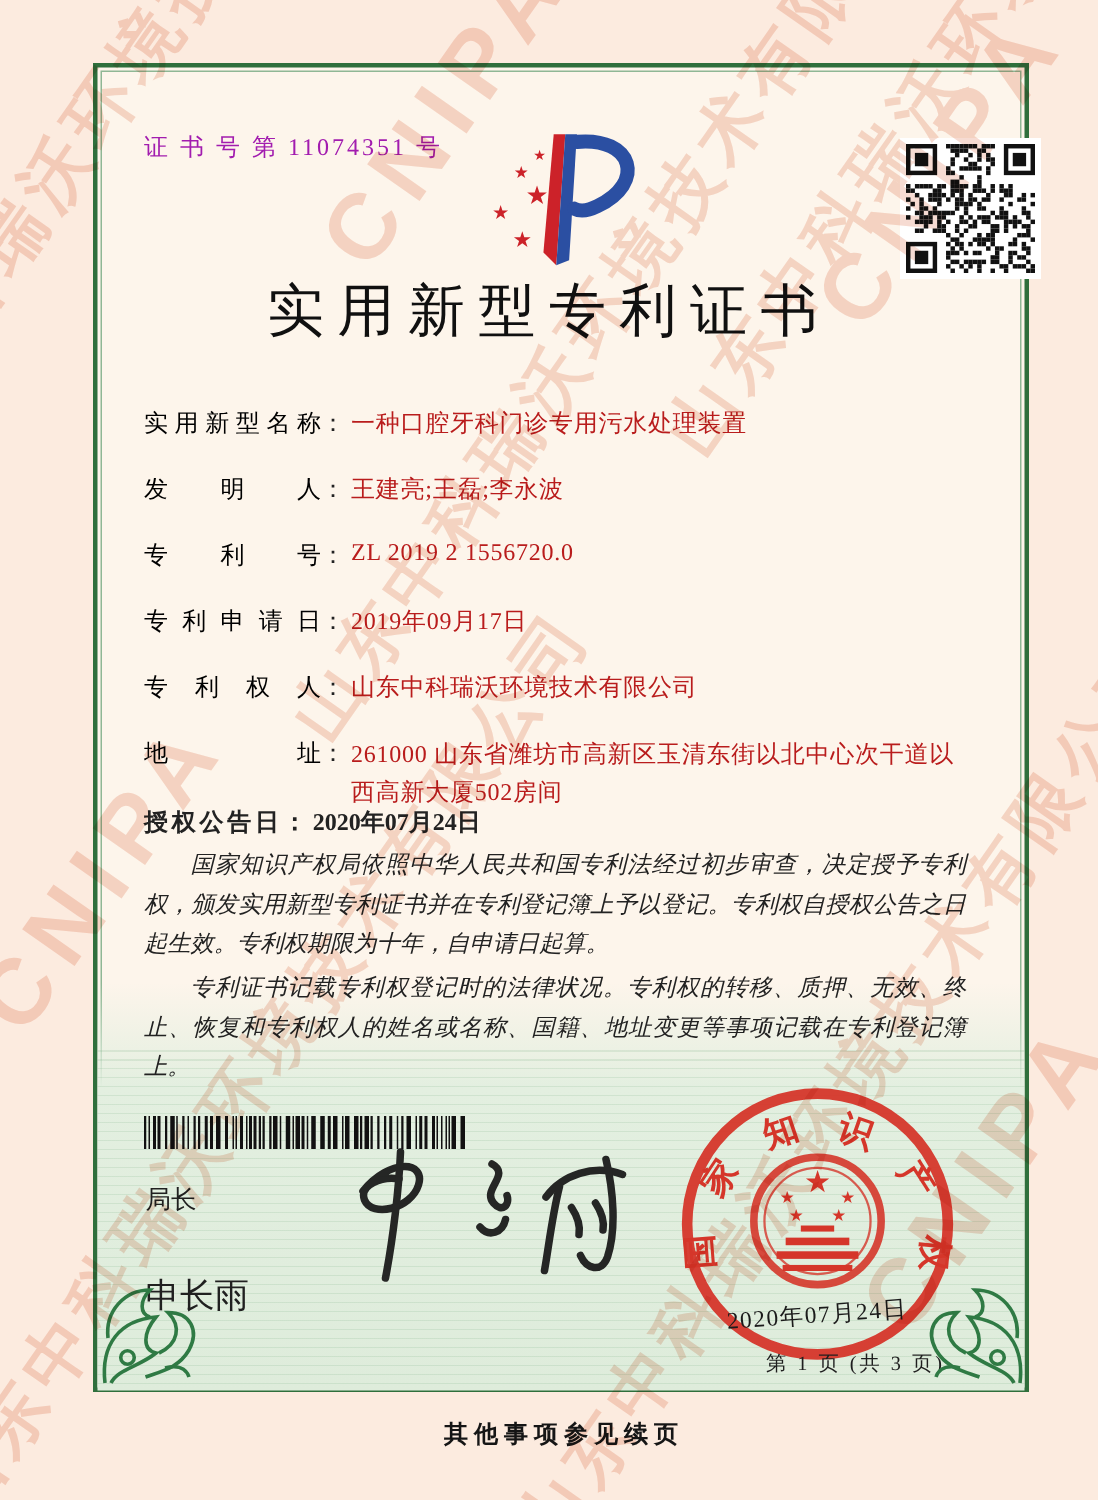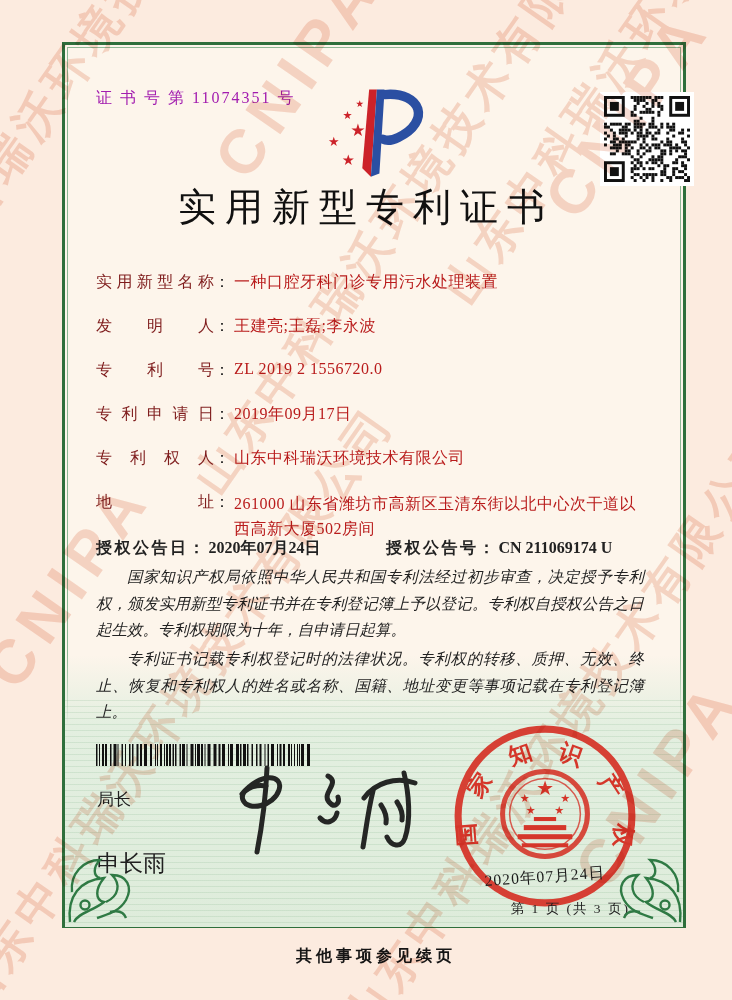--- a/index.html
+++ b/index.html
@@ -33,21 +33,21 @@
     font-size:16px; letter-spacing:2px; color:#a21caf;
   }
   .title{
     position:absolute; left:0; right:0; top:182px; text-align:center;
     font-size:38px; font-weight:400; letter-spacing:9px; color:#101010;
   }
   .logo{ position:absolute; left:316px; top:84px; }
   .qr{ position:absolute; left:600px; top:92px; background:#fff; padding:4px; }
   .fields{ position:absolute; left:96px; top:272px; width:560px; font-size:16px; }
   .row{ position:absolute; left:0; white-space:nowrap; }
-  .row .lbl{ display:inline-block; width:118px; text-align:justify; text-align-last:justify; vertical-align:top; color:#7f1d1d;}
+  .row .lbl{ display:inline-block; width:118px; text-align:justify; text-align-last:justify; vertical-align:top; color:#000000;}
   .row .colon{ display:inline-block; vertical-align:top; }
   .row .val{ display:inline-block; vertical-align:top; letter-spacing:.5px; color:#b91c1c;}
   .row .val.wrap{ white-space:normal; width:414px; line-height:1.55; }
   .grant{ position:absolute; left:96px; top:538px; width:560px; font-size:16px; white-space:nowrap;font-weight:bold;}
   .grant .g2{ position:absolute; left:290px; top:0;}
   .grant .lbl2{ letter-spacing:2.5px; }
   .paras{
     position:absolute; left:96px; top:564px; width:548px;
     font-size:15.5px; line-height:1.72; font-style:italic; color:#222;
     text-align:justify;
@@ -406,24 +406,20 @@
       <span class="lbl">地址</span><span class="colon">：</span>
       <span class="val wrap">261000 山东省潍坊市高新区玉清东街以北中心次干道以西高新大厦502房间</span>
     </div>
   </div>
 
   <div class="grant">
     <span>
       <span class="lbl2">授权公告日</span><span>：</span>
       <span>2020年07月24日</span>
     </span>
-    <span class="g2">
-      <span class="lbl2">授权公告号</span><span>：</span>
-      <span>CN 211069174 U</span>
-    </span>
   </div>
 
   <div class="paras">
     <p>国家知识产权局依照中华人民共和国专利法经过初步审查，决定授予专利权，颁发实用新型专利证书并在专利登记簿上予以登记。专利权自授权公告之日起生效。专利权期限为十年，自申请日起算。</p>
     <p>专利证书记载专利权登记时的法律状况。专利权的转移、质押、无效、终止、恢复和专利权人的姓名或名称、国籍、地址变更等事项记载在专利登记簿上。</p>
   </div>
 
   <svg class="barcode" id="barcode" width="216" height="22" viewBox="0 0 216 22">
       <rect x="0" y="0" width="1.5" height="22" fill="#111"></rect>
       <rect x="3" y="0" width="1" height="22" fill="#111"></rect>

